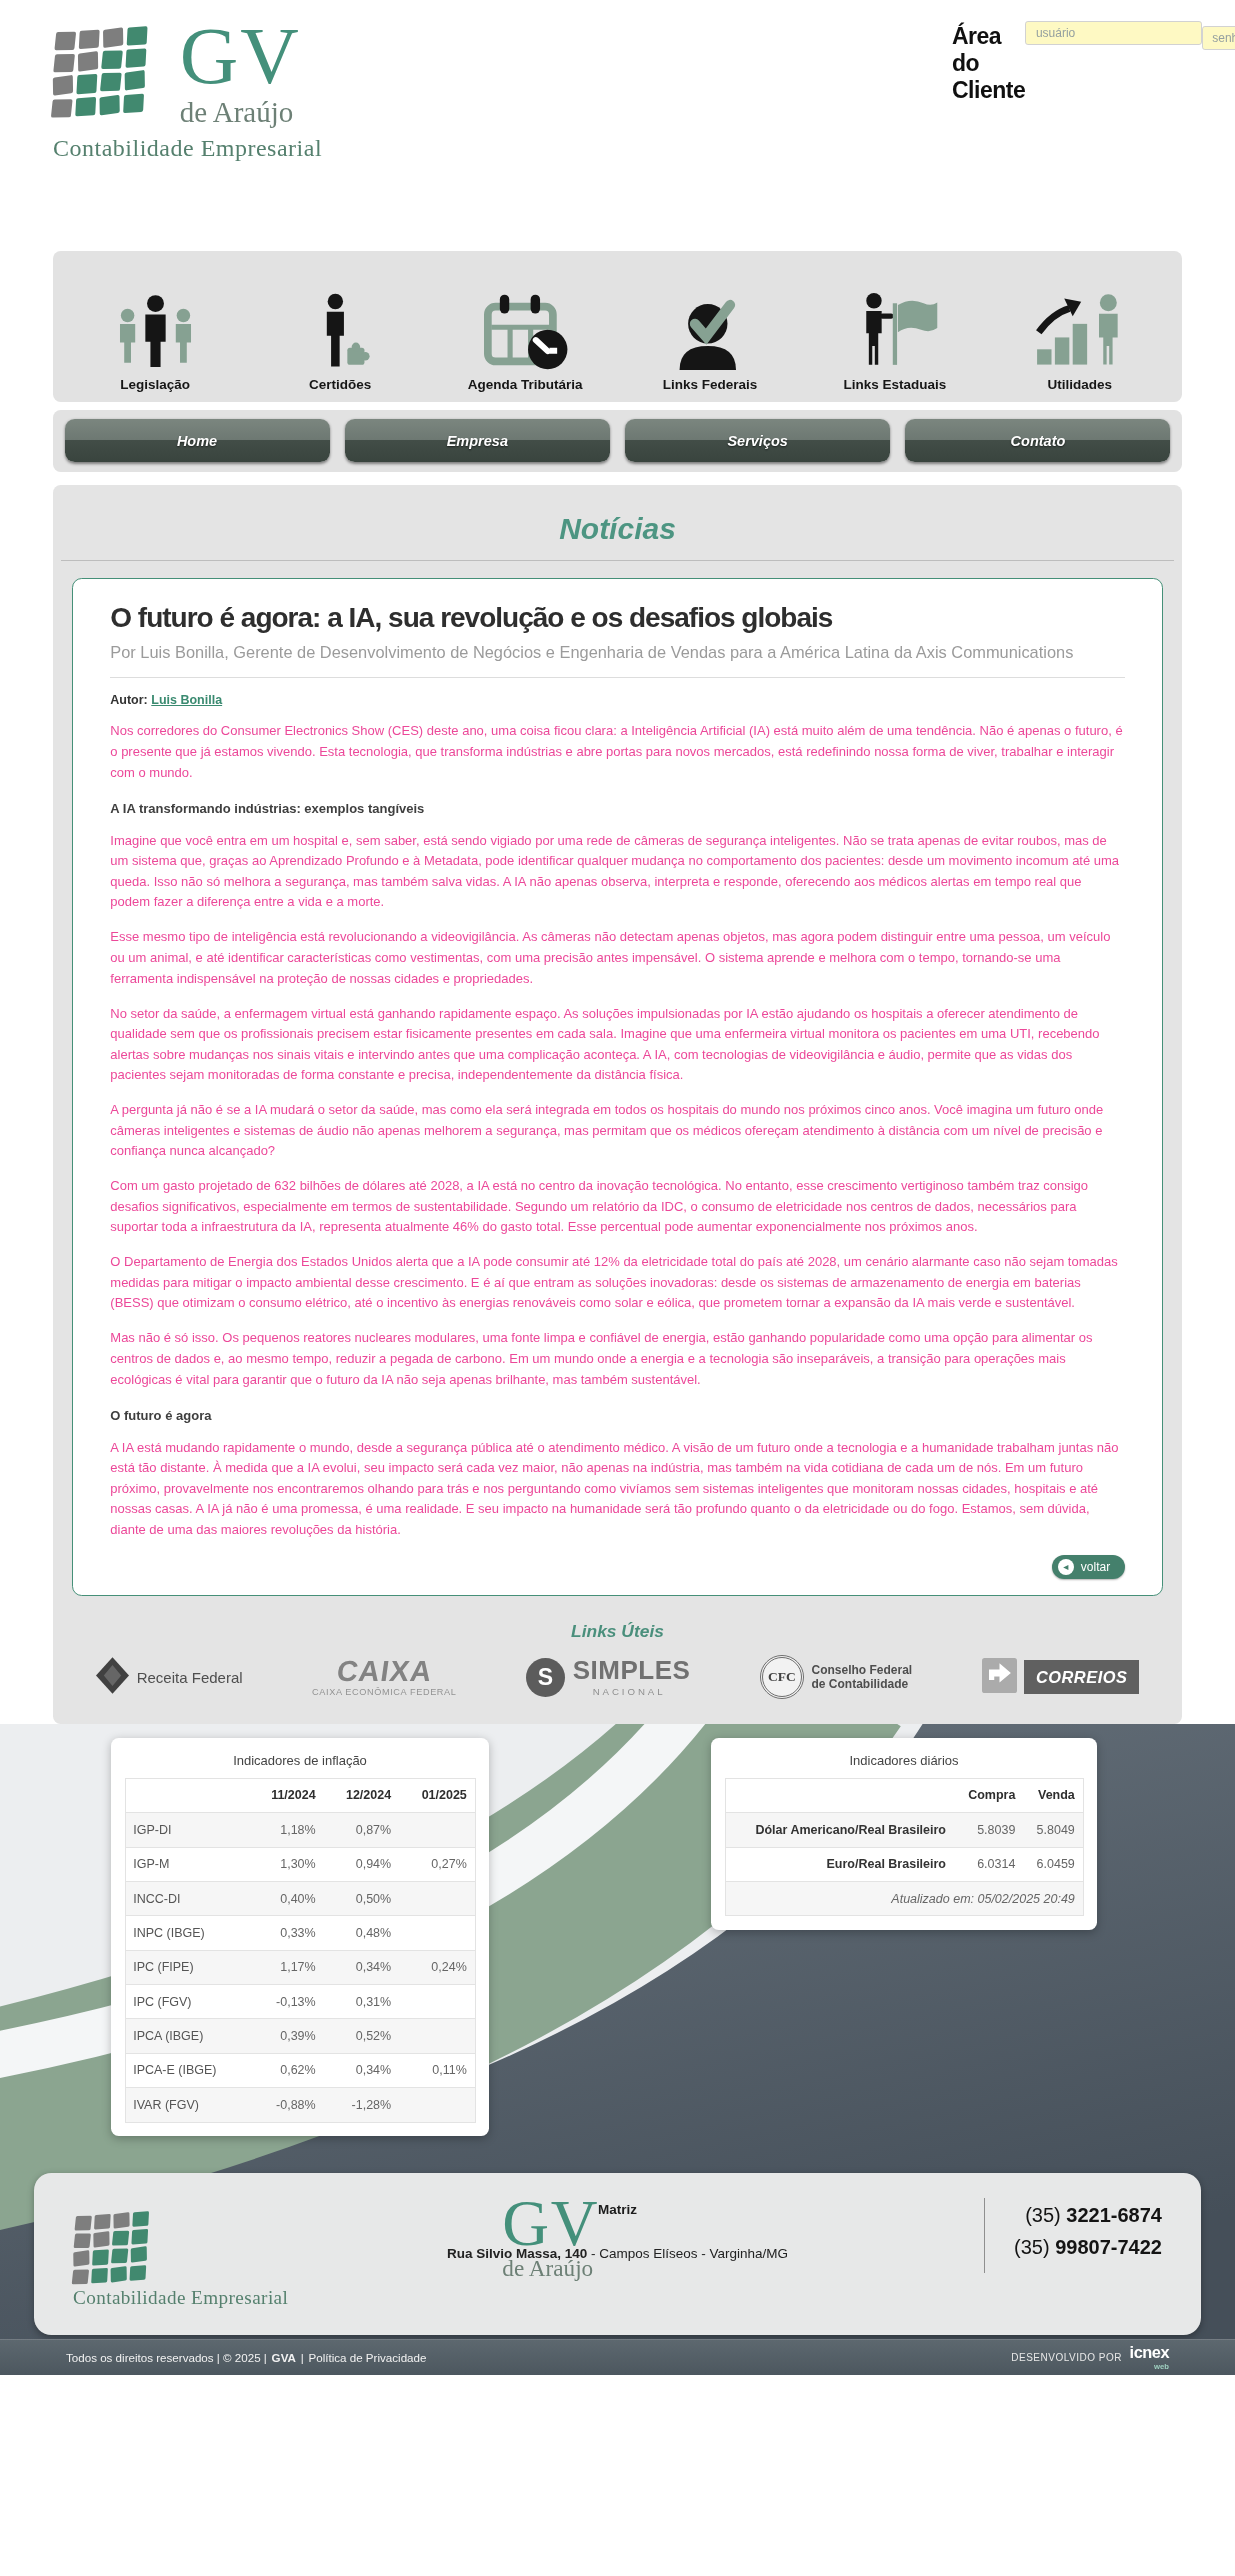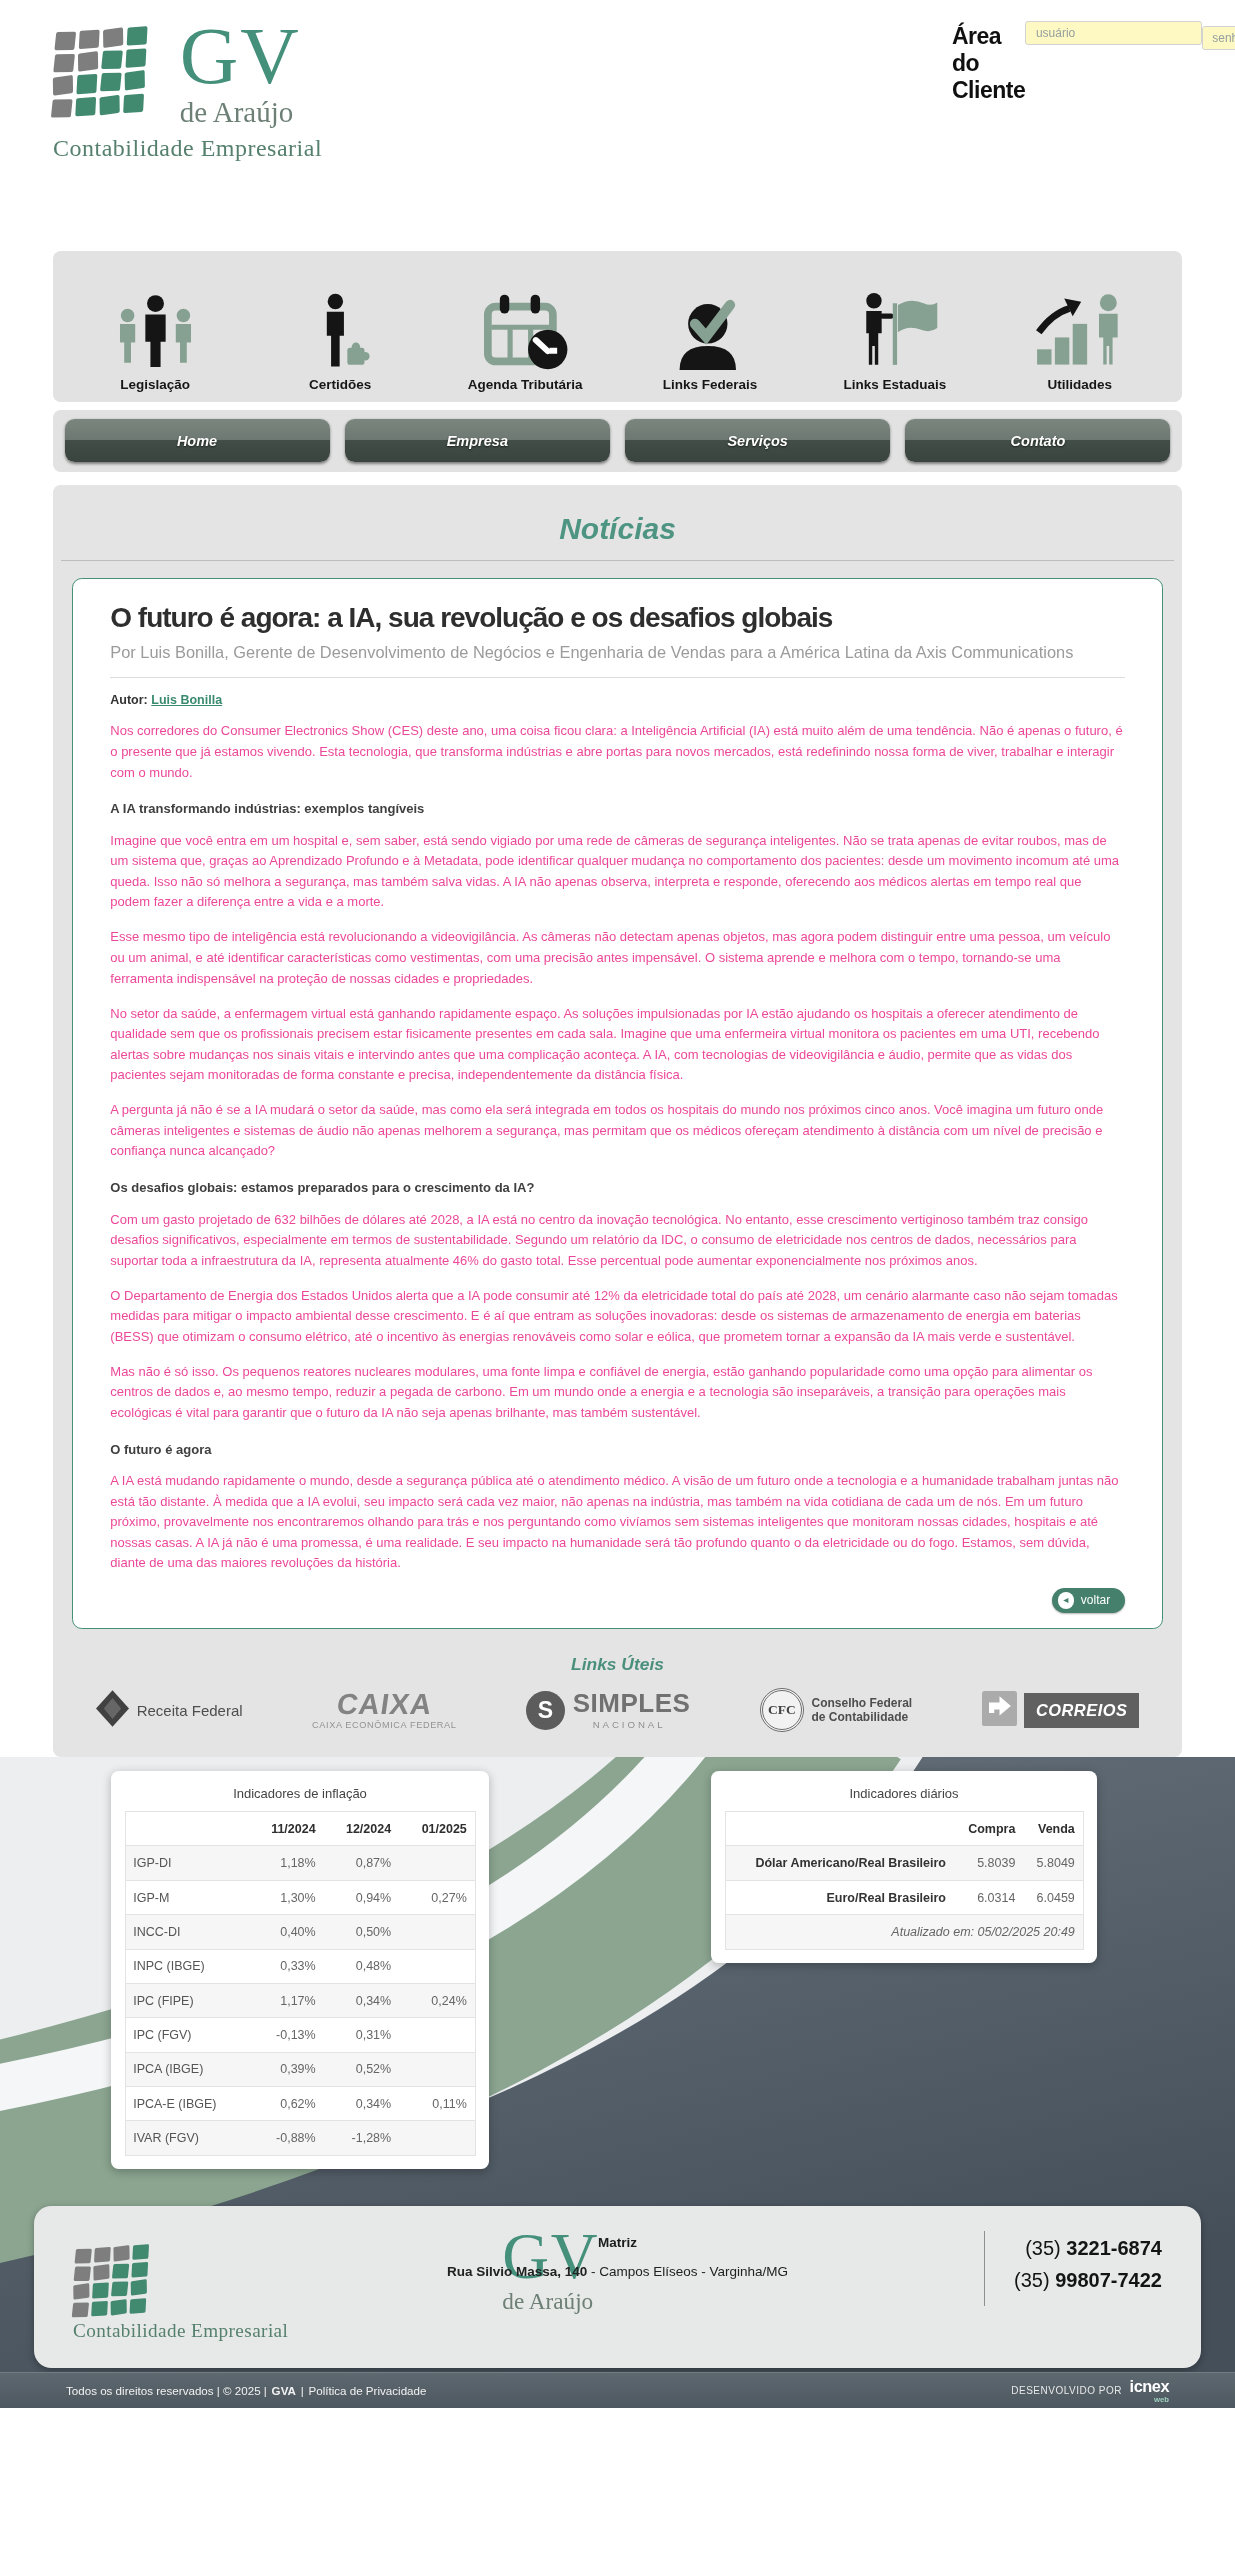--- a/index.html
+++ b/index.html
@@ -93,21 +93,21 @@
   .ind-table tbody tr:nth-child(odd) { background:#f6f6f6; }
   .ind-table tbody th { text-align:left; color:#555; font-weight:normal; }
   .daily-card .ind-table tbody th { text-align:right; font-weight:bold; color:#333; }
   .ind-table td { text-align:right; color:#666; }
   .tfoot-note td { text-align:right; font-style:italic; color:#666; font-size:12.5px; }
 
   
   .footer-card { position:absolute; left:34px; right:34px; top:449px; height:162px; background:#e7e8e8; border-radius:17.4px; box-shadow:0 2.9px 7.7px rgba(0,0,0,.3); padding:21px 39px; }
   .footer-card .logo { transform:scale(.8); transform-origin:left top; }
   .f-center { position:absolute; left:50%; transform:translateX(-50%); top:29px; text-align:center; }
-  .f-matriz { font-size:13.5px; font-weight:bold; color:#1c1c1c; margin-bottom:14px; }
+  .f-matriz { font-size:13.5px; font-weight:bold; color:#1c1c1c; margin-bottom:29px; }
   .f-addr { font-size:13.5px; color:#222; }
   .f-phones { position:absolute; right:39px; top:25px; border-left:1px solid #8f8f8f; padding:5.8px 0 5.8px 29px; }
   .phone { font-size:20px; color:#141414; margin-bottom:8.7px; text-align:right; }
   .phone strong { font-weight:bold; }
 
   
   .bottom-bar { position:absolute; left:0; right:0; bottom:0; height:36px; background:linear-gradient(#5d686f,#4c575f); border-top:1px solid rgba(255,255,255,.22); display:flex; align-items:center; justify-content:space-between; padding:0 66px; }
   .bb-left { font-size:11.6px; color:#f2f2f2; display:flex; gap:4.8px; align-items:center; }
   .bb-left strong { font-weight:bold; }
   .bb-privacy { cursor:pointer; }
@@ -313,21 +313,20 @@
         <strong>Autor:</strong>
         <a class="author-link">Luis Bonilla</a>
       </p>
       <div class="article-body">
         <p>Nos corredores do Consumer Electronics Show (CES) deste ano, uma coisa ficou clara: a Inteligência Artificial (IA) está muito além de uma tendência. Não é apenas o futuro, é o presente que já estamos vivendo. Esta tecnologia, que transforma indústrias e abre portas para novos mercados, está redefinindo nossa forma de viver, trabalhar e interagir com o mundo.</p>
         <h3>A IA transformando indústrias: exemplos tangíveis</h3>
         <p>Imagine que você entra em um hospital e, sem saber, está sendo vigiado por uma rede de câmeras de segurança inteligentes. Não se trata apenas de evitar roubos, mas de um sistema que, graças ao Aprendizado Profundo e à Metadata, pode identificar qualquer mudança no comportamento dos pacientes: desde um movimento incomum até uma queda. Isso não só melhora a segurança, mas também salva vidas. A IA não apenas observa, interpreta e responde, oferecendo aos médicos alertas em tempo real que podem fazer a diferença entre a vida e a morte.</p>
         <p>Esse mesmo tipo de inteligência está revolucionando a videovigilância. As câmeras não detectam apenas objetos, mas agora podem distinguir entre uma pessoa, um veículo ou um animal, e até identificar características como vestimentas, com uma precisão antes impensável. O sistema aprende e melhora com o tempo, tornando-se uma ferramenta indispensável na proteção de nossas cidades e propriedades.</p>
         <p>No setor da saúde, a enfermagem virtual está ganhando rapidamente espaço. As soluções impulsionadas por IA estão ajudando os hospitais a oferecer atendimento de qualidade sem que os profissionais precisem estar fisicamente presentes em cada sala. Imagine que uma enfermeira virtual monitora os pacientes em uma UTI, recebendo alertas sobre mudanças nos sinais vitais e intervindo antes que uma complicação aconteça. A IA, com tecnologias de videovigilância e áudio, permite que as vidas dos pacientes sejam monitoradas de forma constante e precisa, independentemente da distância física.</p>
         <p>A pergunta já não é se a IA mudará o setor da saúde, mas como ela será integrada em todos os hospitais do mundo nos próximos cinco anos. Você imagina um futuro onde câmeras inteligentes e sistemas de áudio não apenas melhorem a segurança, mas permitam que os médicos ofereçam atendimento à distância com um nível de precisão e confiança nunca alcançado?</p>
-        <h3>Os desafios globais: estamos preparados para o crescimento da IA?</h3>
         <p>Com um gasto projetado de 632 bilhões de dólares até 2028, a IA está no centro da inovação tecnológica. No entanto, esse crescimento vertiginoso também traz consigo desafios significativos, especialmente em termos de sustentabilidade. Segundo um relatório da IDC, o consumo de eletricidade nos centros de dados, necessários para suportar toda a infraestrutura da IA, representa atualmente 46% do gasto total. Esse percentual pode aumentar exponencialmente nos próximos anos.</p>
         <p>O Departamento de Energia dos Estados Unidos alerta que a IA pode consumir até 12% da eletricidade total do país até 2028, um cenário alarmante caso não sejam tomadas medidas para mitigar o impacto ambiental desse crescimento. E é aí que entram as soluções inovadoras: desde os sistemas de armazenamento de energia em baterias (BESS) que otimizam o consumo elétrico, até o incentivo às energias renováveis como solar e eólica, que prometem tornar a expansão da IA mais verde e sustentável.</p>
         <p>Mas não é só isso. Os pequenos reatores nucleares modulares, uma fonte limpa e confiável de energia, estão ganhando popularidade como uma opção para alimentar os centros de dados e, ao mesmo tempo, reduzir a pegada de carbono. Em um mundo onde a energia e a tecnologia são inseparáveis, a transição para operações mais ecológicas é vital para garantir que o futuro da IA não seja apenas brilhante, mas também sustentável.</p>
         <h3>O futuro é agora</h3>
         <p>A IA está mudando rapidamente o mundo, desde a segurança pública até o atendimento médico. A visão de um futuro onde a tecnologia e a humanidade trabalham juntas não está tão distante. À medida que a IA evolui, seu impacto será cada vez maior, não apenas na indústria, mas também na vida cotidiana de cada um de nós. Em um futuro próximo, provavelmente nos encontraremos olhando para trás e nos perguntando como vivíamos sem sistemas inteligentes que monitoram nossas cidades, hospitais e até nossas casas. A IA já não é uma promessa, é uma realidade. E seu impacto na humanidade será tão profundo quanto o da eletricidade ou do fogo. Estamos, sem dúvida, diante de uma das maiores revoluções da história.</p>
       </div>
       <div class="back-row">
         <a class="back-btn">
           <span class="back-circle">◄</span>
           <span class="back-label">voltar</span>

